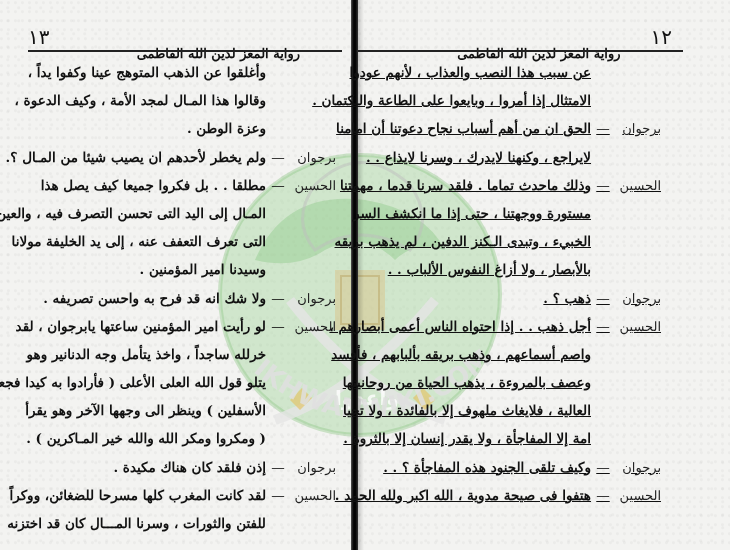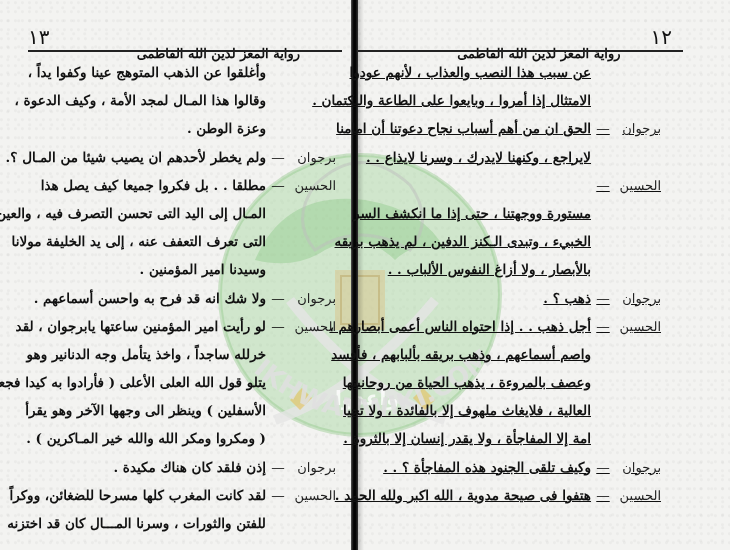--- a/index.html
+++ b/index.html
@@ -145,21 +145,21 @@
         </div>
       <div class="line cont">
           <span class="text">التى تعرف التعفف عنه ، إلى يد الخليفة مولانا</span>
         </div>
       <div class="line cont">
           <span class="text">وسيدنا امير المؤمنين .</span>
         </div>
       <div class="line">
           <span class="speaker">برجوان</span>
           <span class="dash">—</span>
-          <span class="text">ولا شك انه قد فرح به واحسن أسماعهم .</span>
+          <span class="text">ولا شك انه قد فرح به واحسن تصريفه .</span>
         </div>
       <div class="line">
           <span class="speaker">الحسين</span>
           <span class="dash">—</span>
           <span class="text">لو رأيت امير المؤمنين ساعتها يابرجوان ، لقد</span>
         </div>
       <div class="line cont">
           <span class="text">خرلله ساجداً ، واخذ يتأمل وجه الدنانير وهو</span>
         </div>
       <div class="line cont">
@@ -208,20 +208,21 @@
           <span class="speaker">برجوان</span>
           <span class="dash">—</span>
           <span class="text">الحق ان من أهم أسباب نجاح دعوتنا أن امامنا</span>
         </div>
       <div class="line cont">
           <span class="text">لايراجع ، وكنهنا لايدرك ، وسرنا لايذاع . .</span>
         </div>
       <div class="line">
           <span class="speaker">الحسين</span>
           <span class="dash">—</span>
+          <span class="text">وذلك ماحدث تماما . فلقد سرنا قدما ، مهمتنا</span>
         </div>
       <div class="line cont">
           <span class="text">مستورة ووجهتنا ، حتى إذا ما انكشف السر</span>
         </div>
       <div class="line cont">
           <span class="text">الخبيء ، وتبدى الـكنز الدفين ، لم يذهب بريقه</span>
         </div>
       <div class="line cont">
           <span class="text">بالأبصار ، ولا أزاغ النفوس الألباب . .</span>
         </div>

